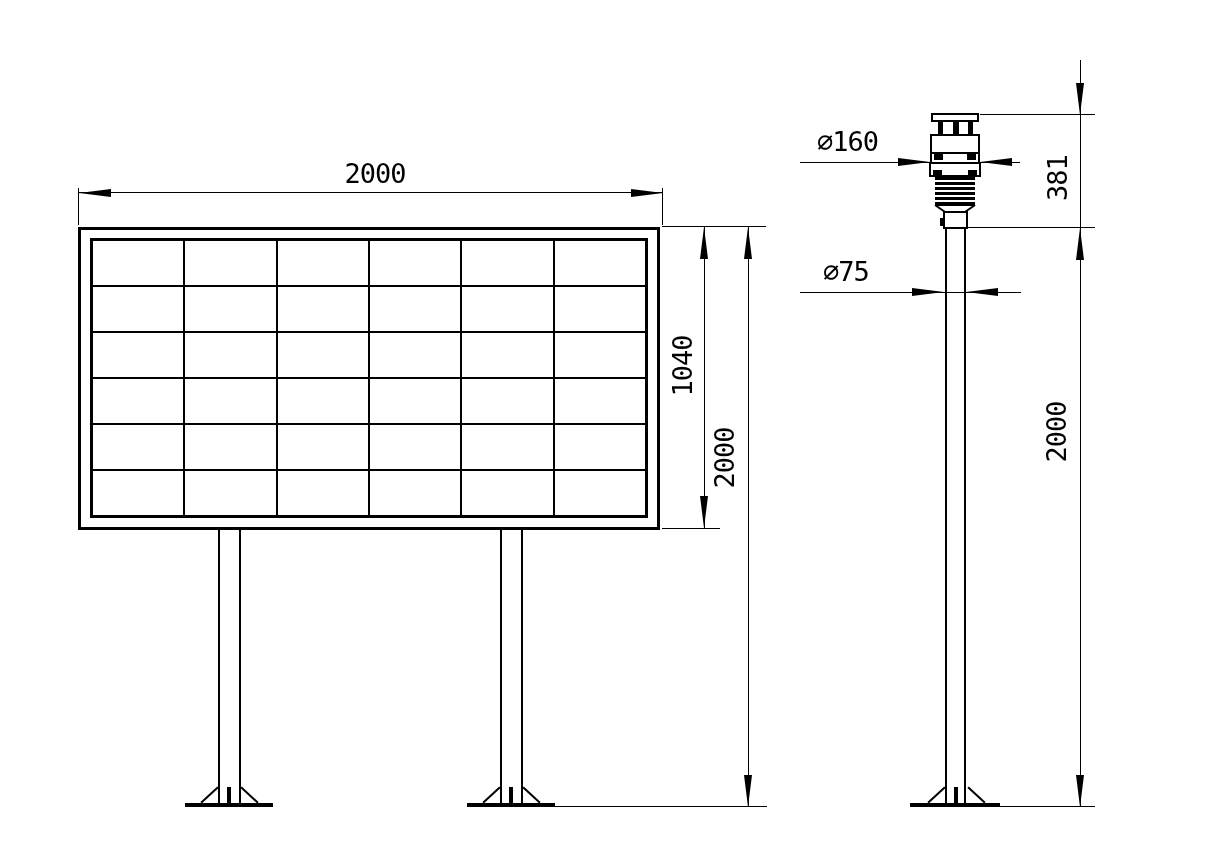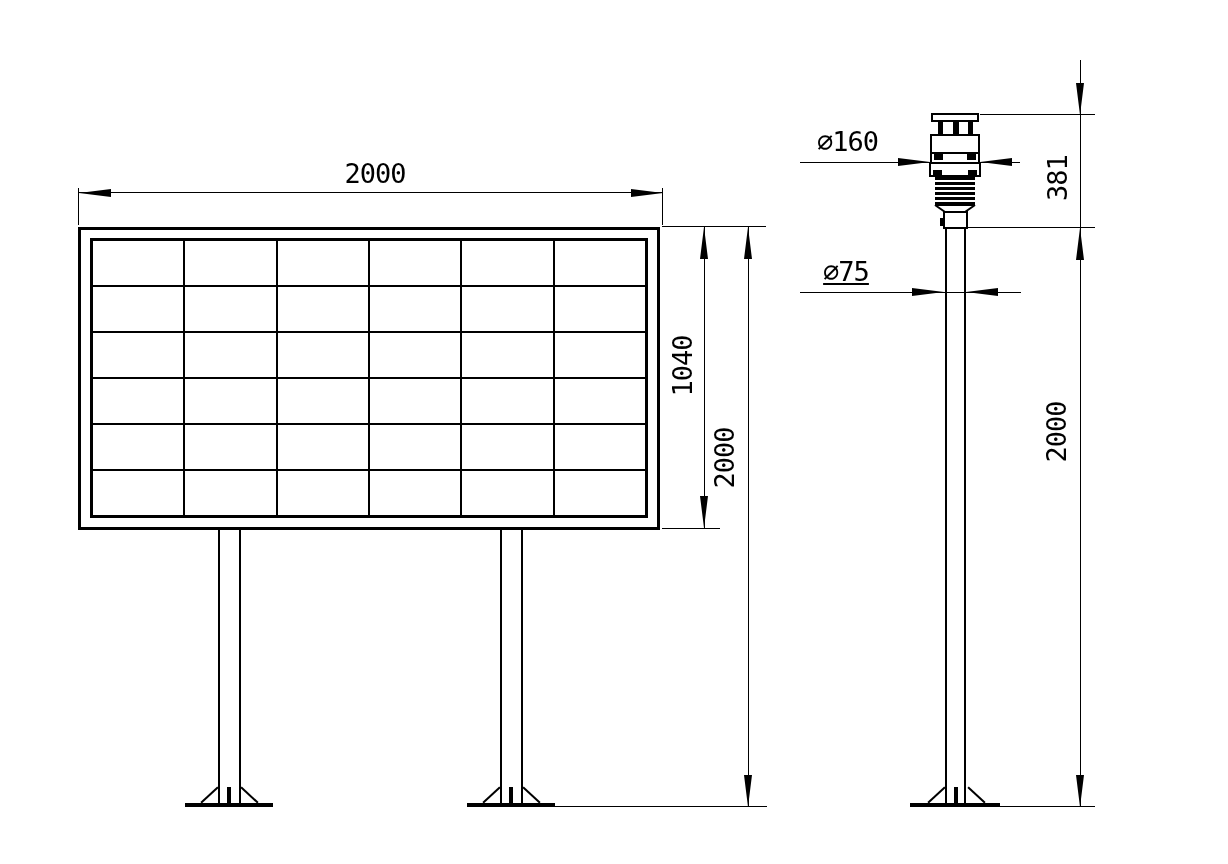--- a/index.html
+++ b/index.html
@@ -148,21 +148,21 @@
     <div class="hl" style="left:1000px;top:806px;width:95px;"></div>
 
     <div class="hl" style="left:800px;top:162px;width:220px;"></div>
     <div class="arrR" style="left:898px;top:158px;"></div>
     <div class="arrL" style="left:980px;top:158px;"></div>
     <div class="dim-label" style="left:800px;top:128px;width:95px;text-align:center;">∅160</div>
 
     <div class="hl" style="left:800px;top:292px;width:221px;"></div>
     <div class="arrR" style="left:912px;top:288px;"></div>
     <div class="arrL" style="left:966px;top:288px;"></div>
-    <div class="dim-label" style="left:802px;top:258px;width:88px;text-decoration:underline;">∅75</div>
+    <div class="dim-label" style="left:802px;top:258px;width:88px;">∅75</div>
 
     <div class="hl" style="left:980px;top:114px;width:115px;"></div>
     <div class="hl" style="left:967px;top:227px;width:128px;"></div>
     <div class="vl" style="left:1080px;top:60px;height:747px;"></div>
     <div class="arrD" style="left:1076px;top:83px;"></div>
     <div class="arrU" style="left:1076px;top:228px;"></div>
     <div class="arrD" style="left:1076px;top:775px;"></div>
     <div class="dim-label rot" style="left:1033px;top:164px;width:50px;">381</div>
     <div class="dim-label rot" style="left:1022px;top:418px;width:70px;">2000</div>
   </div>

